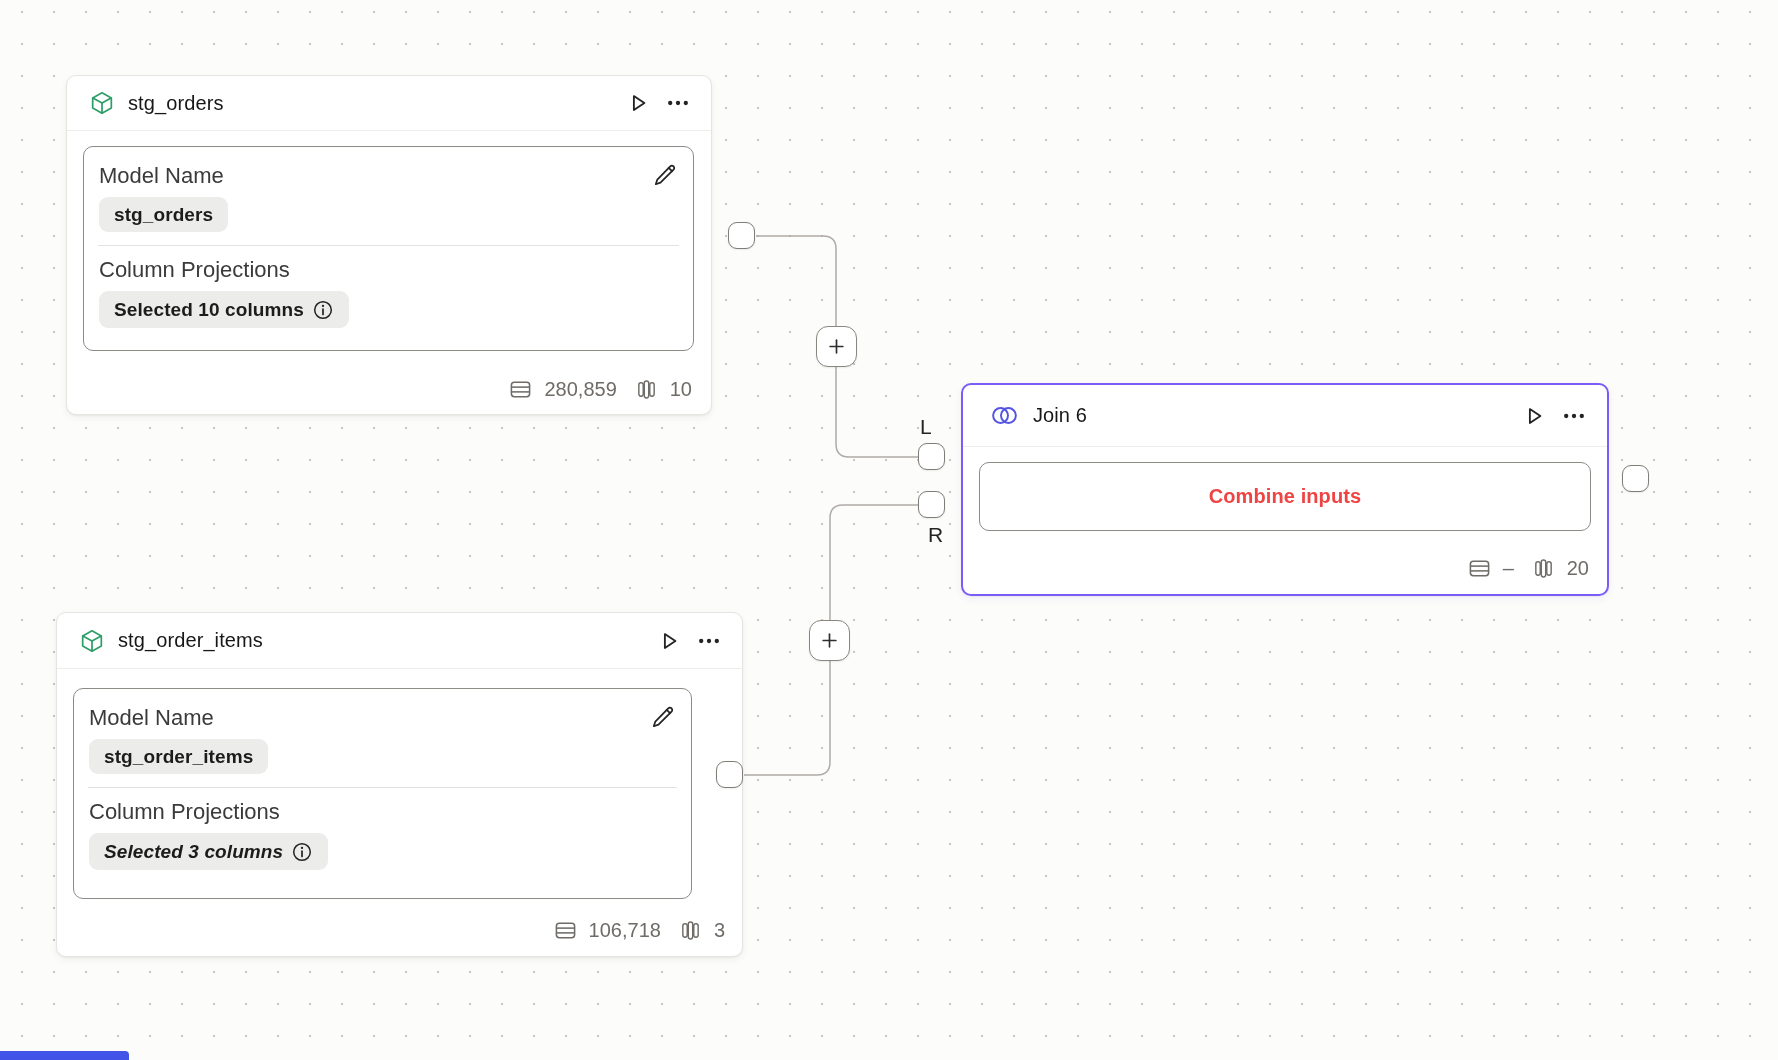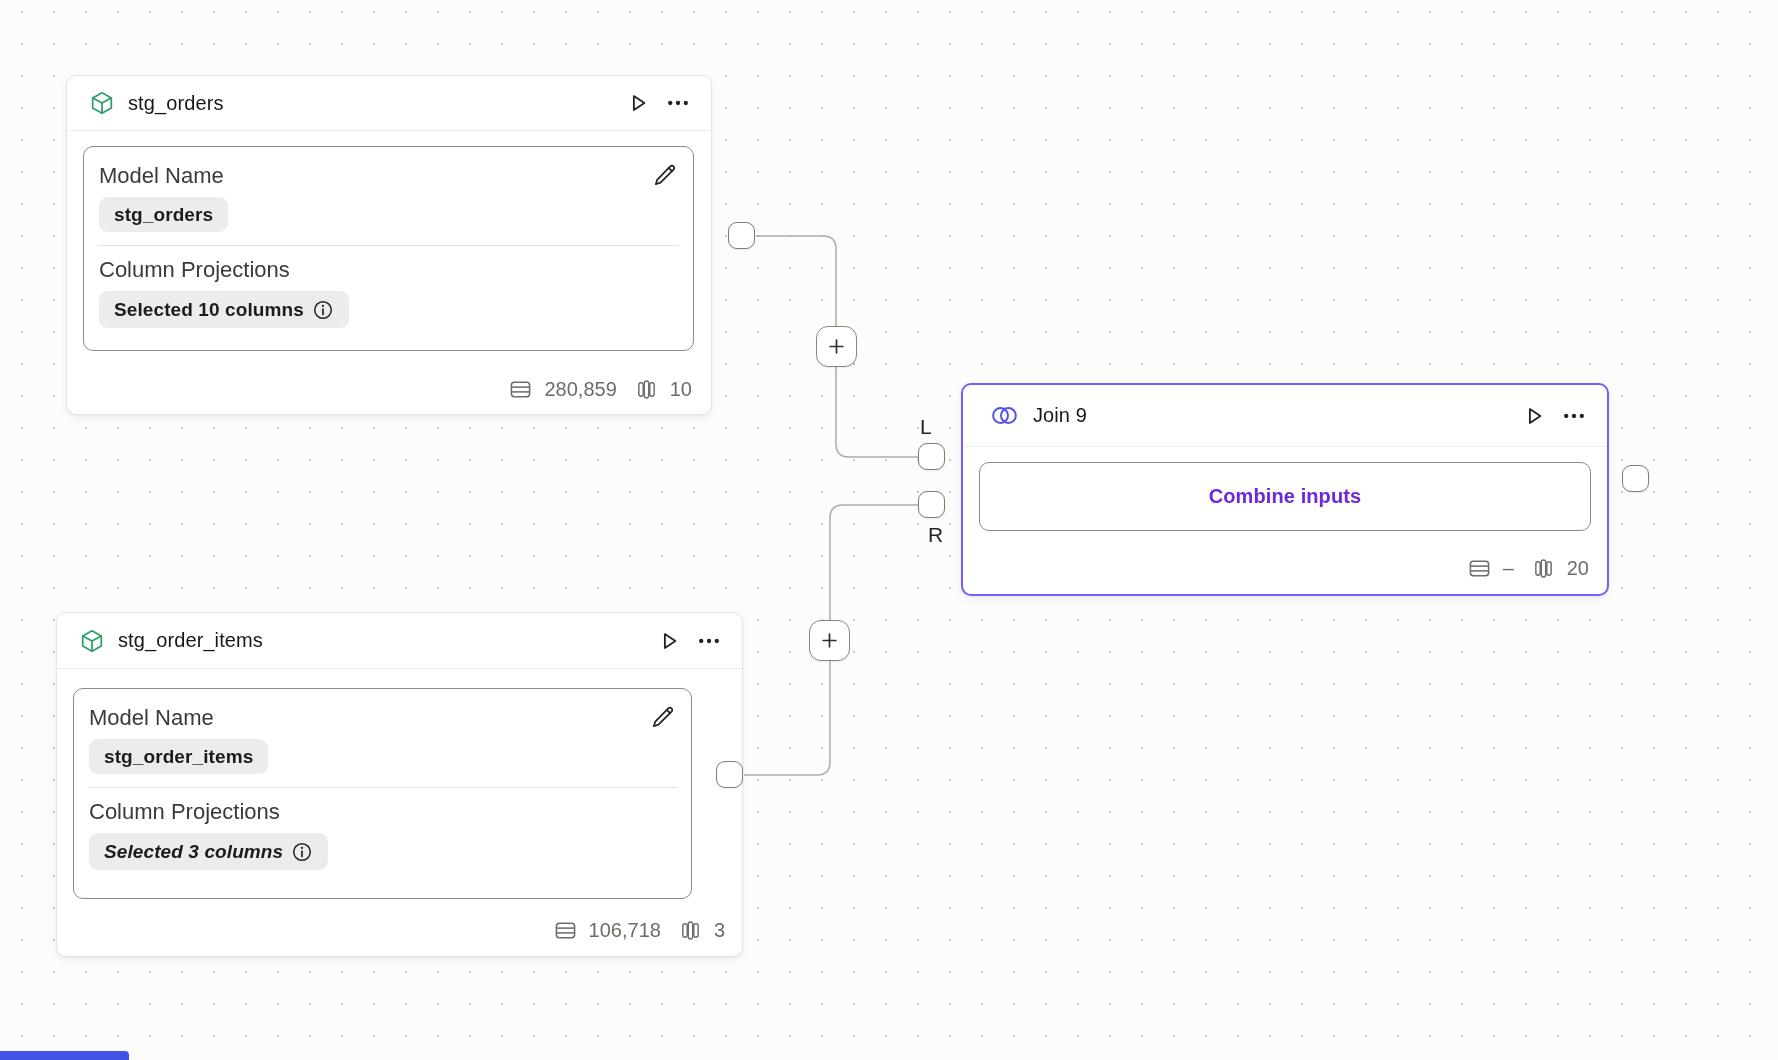--- a/index.html
+++ b/index.html
@@ -90,21 +90,21 @@
     border: 2px solid #7B5CF6;
     box-shadow: 0 1px 2px rgba(60,40,160,0.06), 0 3px 8px rgba(60,40,160,0.06);
   }
   .combine-btn {
     position: absolute;
     left: 16px; right: 16px; top: 77px; height: 69px;
     background: #FFFFFF;
     border: 1.3px solid #8E8A86;
     border-radius: 10px;
     font-family: "Liberation Sans", sans-serif;
-    font-size: 20px; font-weight: 600; color: #6d28d9;
+    font-size: 20px; font-weight: 600; color: #ef4444;
     letter-spacing: 0.1px;
     cursor: pointer;
   }
 
   
   .port {
     position: absolute;
     width: 27px; height: 27px;
     background: #FFFFFF;
     border: 1.6px solid #807C77;
@@ -287,21 +287,21 @@
   </div>
 
   <div class="node join" style="left:961px; top:373px; width:648px; height:213px;">
     <div class="node-header" style="height:62px; padding-left:26px;">
       <span style="display:flex;">
         <svg width="31" height="25" viewBox="0 0 30 24" fill="none" stroke="#5454E3" stroke-width="1.9">
           <circle cx="11.2" cy="12" r="7.2"></circle>
           <circle cx="18.8" cy="12" r="7.2"></circle>
         </svg>
       </span>
-      <span class="node-title">Join 9</span>
+      <span class="node-title">Join 6</span>
       <button class="hdr-btn">
         <svg width="26" height="26" viewBox="0 0 24 24" fill="none" stroke="#232323" stroke-width="1.7" stroke-linejoin="round">
           <path d="M8.2 5.6 17.9 12 8.2 18.4 Z"></path>
         </svg>
       </button>
       <button class="hdr-btn">
         <svg width="26" height="26" viewBox="0 0 24 24" fill="#232323">
           <circle cx="4.8" cy="12" r="2"></circle>
             <circle cx="12" cy="12" r="2"></circle>
             <circle cx="19.2" cy="12" r="2"></circle>

